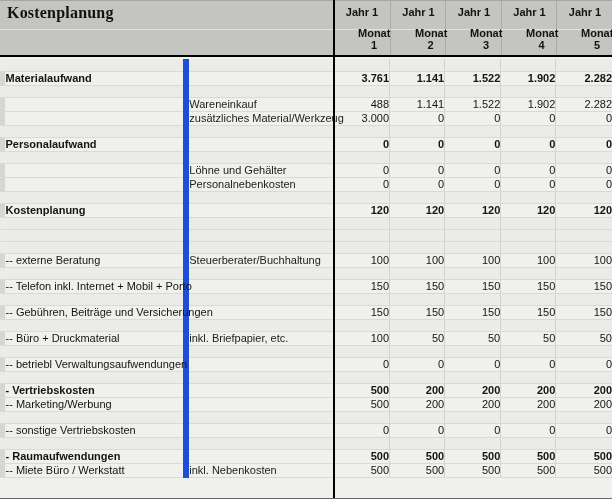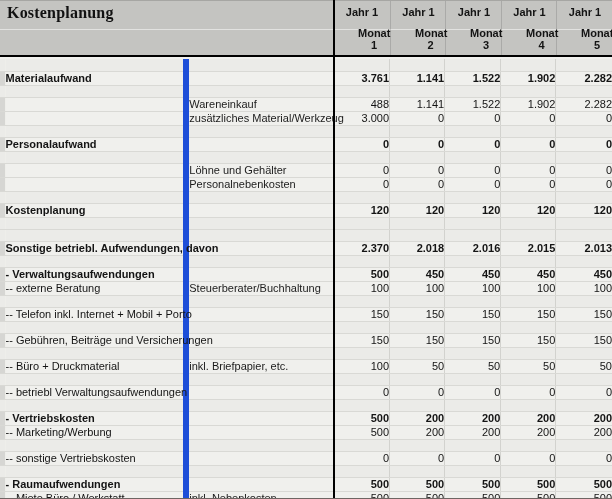--- a/index.html
+++ b/index.html
@@ -242,49 +242,29 @@
         <tr class="spacer">
           <td class="strip"></td>
           <td class="label"></td>
           <td class="note"></td>
           <td class="val first"></td>
           <td class="val"></td>
           <td class="val"></td>
           <td class="val"></td>
           <td class="val"></td>
         </tr>
-        <tr class="data bold">
-          <td class="strip"></td>
-          <td class="label">Sonstige betriebl. Aufwendungen, davon</td>
-          <td class="note"></td>
-          <td class="val first">2.370</td>
-          <td class="val">2.018</td>
-          <td class="val">2.016</td>
-          <td class="val">2.015</td>
-          <td class="val">2.013</td>
-        </tr>
-        <tr class="spacer">
-          <td class="strip"></td>
-          <td class="label"></td>
-          <td class="note"></td>
-          <td class="val first"></td>
-          <td class="val"></td>
-          <td class="val"></td>
-          <td class="val"></td>
-          <td class="val"></td>
-        </tr>
-        <tr class="data bold">
-          <td class="strip"></td>
-          <td class="label">- Verwaltungsaufwendungen</td>
-          <td class="note"></td>
-          <td class="val first">500</td>
-          <td class="val">450</td>
-          <td class="val">450</td>
-          <td class="val">450</td>
-          <td class="val">450</td>
+        <tr class="spacer">
+          <td class="strip"></td>
+          <td class="label"></td>
+          <td class="note"></td>
+          <td class="val first"></td>
+          <td class="val"></td>
+          <td class="val"></td>
+          <td class="val"></td>
+          <td class="val"></td>
         </tr>
         <tr class="data">
           <td class="strip"></td>
           <td class="label">-- externe Beratung</td>
           <td class="note">Steuerberater/Buchhaltung</td>
           <td class="val first">100</td>
           <td class="val">100</td>
           <td class="val">100</td>
           <td class="val">100</td>
           <td class="val">100</td>

